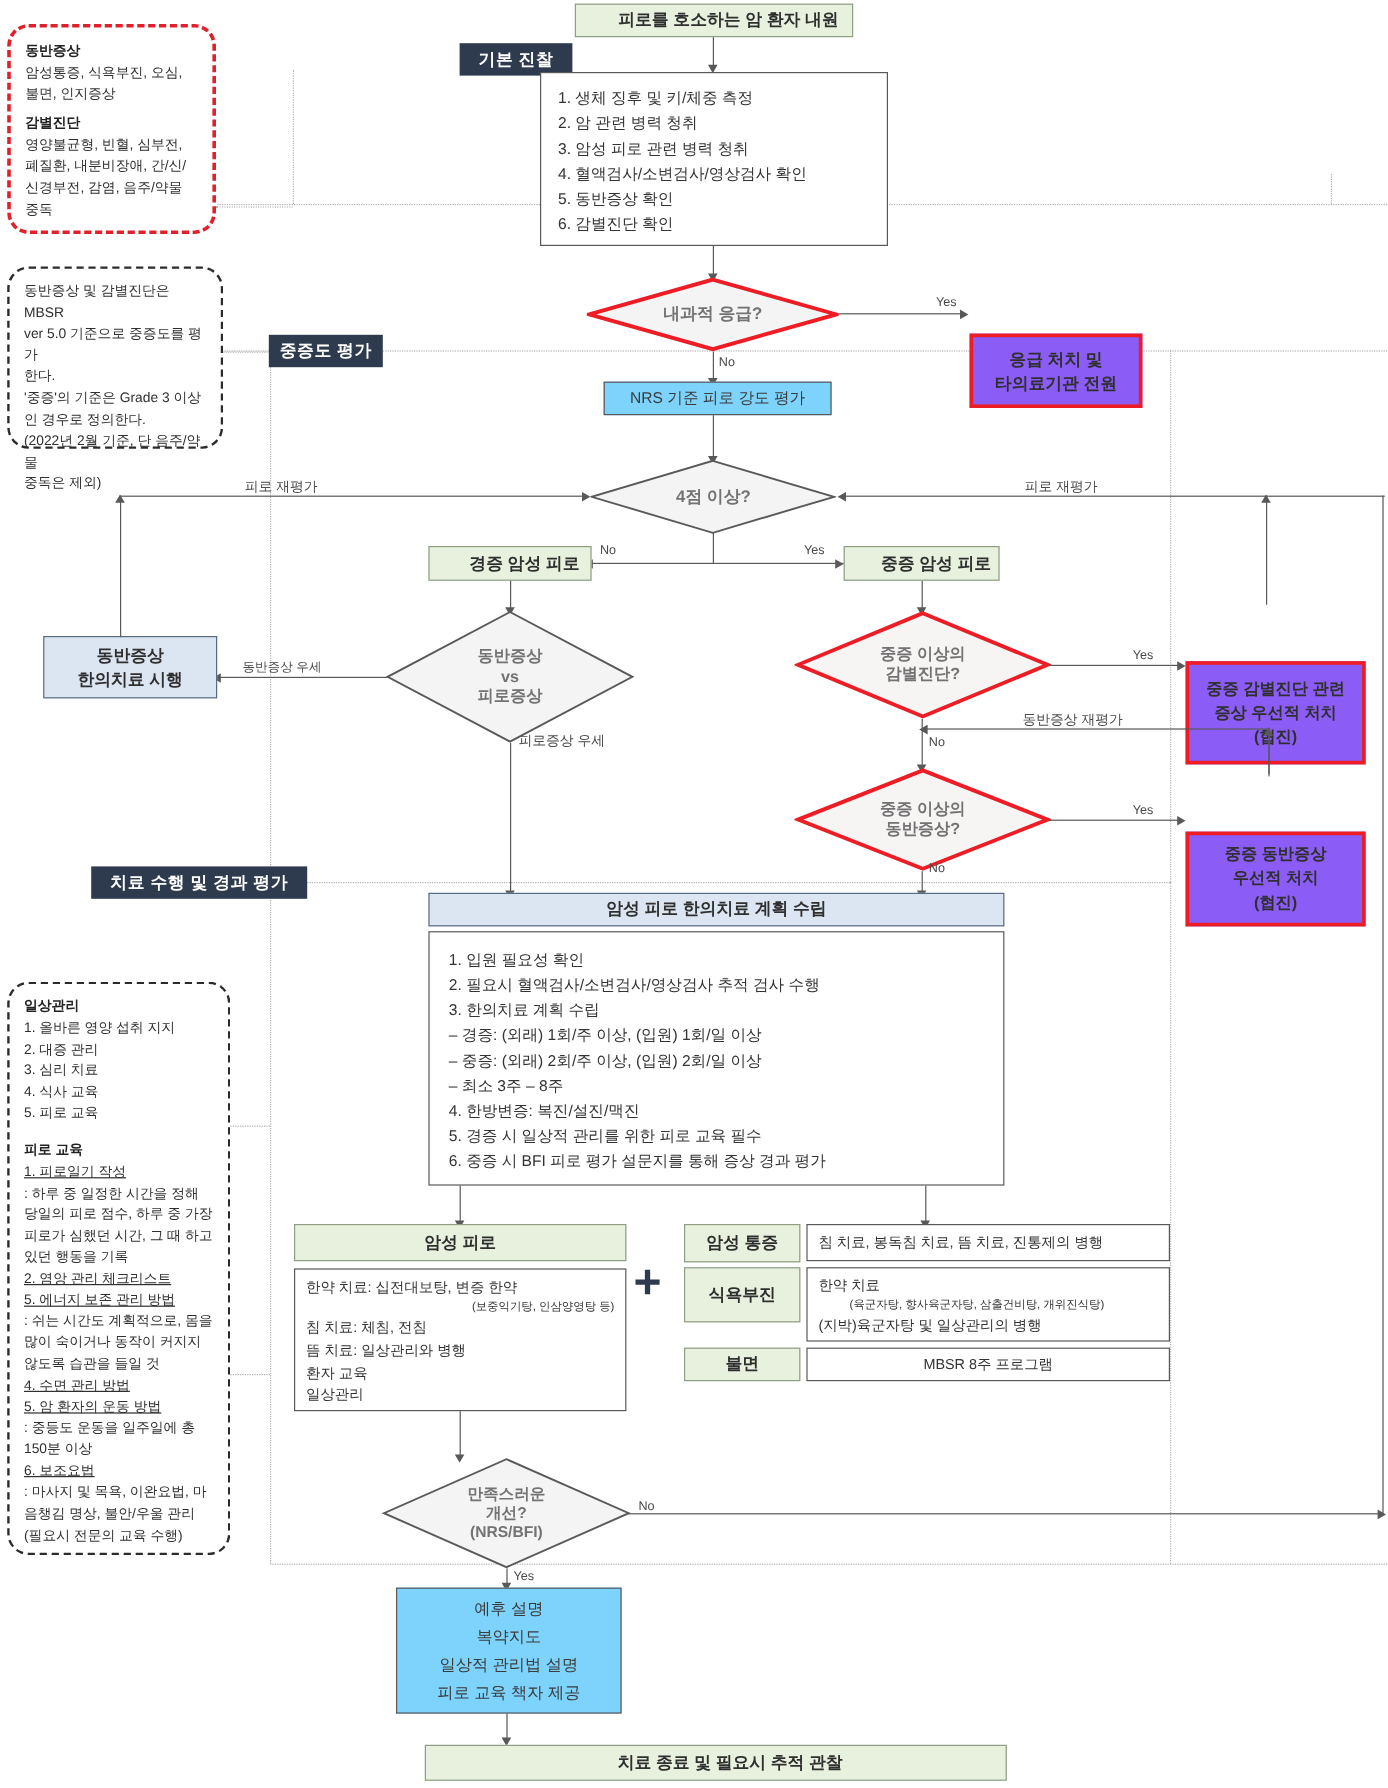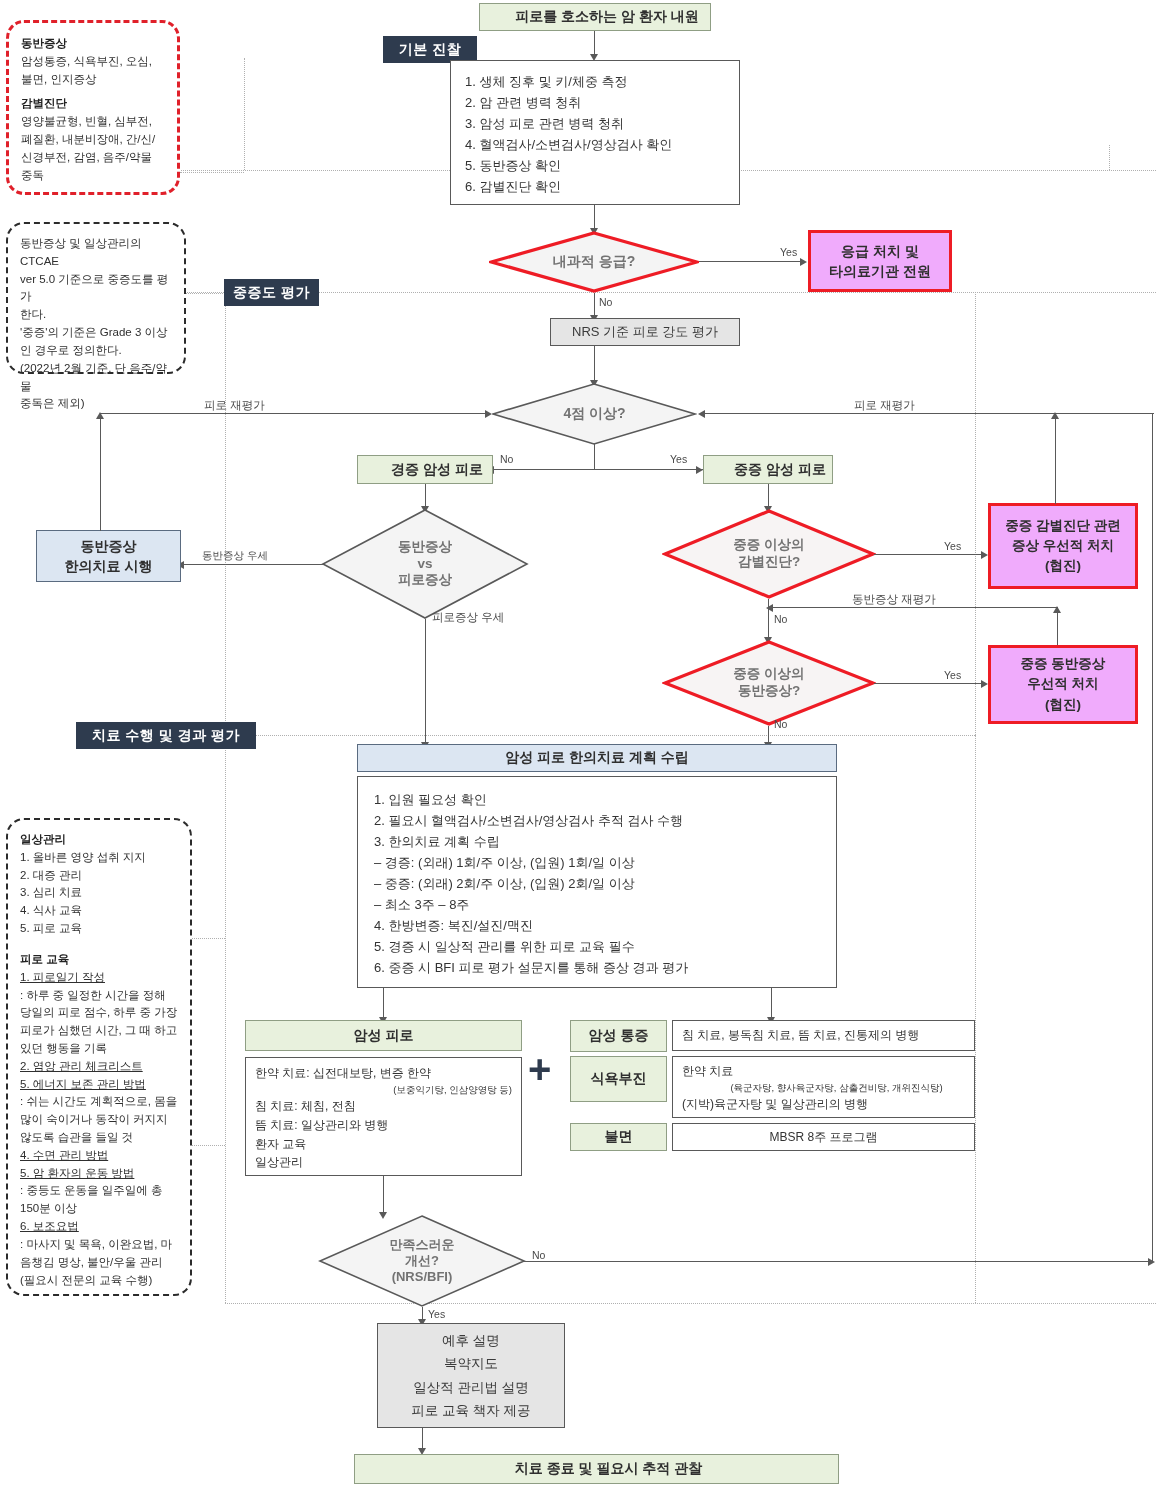--- a/index.html
+++ b/index.html
@@ -2,22 +2,22 @@
 <html><head>
 <meta charset="utf-8">
 <style>
   html,body{margin:0;padding:0;background:#fff;}
   body{font-family:"Liberation Sans","DejaVu Sans",sans-serif;color:#3a3a3a;}
   #canvas{position:relative;width:1157px;height:1490px;overflow:hidden;background:#fff;}
 
   .node{position:absolute;box-sizing:border-box;display:flex;align-items:center;justify-content:center;text-align:center;}
   .green{background:#e8f1dd;border:1.5px solid #8f9e84;color:#2f2f2f;font-weight:bold;padding-left:24px;}
   .blue{background:#dce6f2;border:1.5px solid #5a6b80;color:#2f2f2f;font-weight:bold;}
-  .blue-red{background:#f0abfc;border:3px solid #ee1c25;color:#2f2f2f;font-weight:bold;}
-  .plain{background:#e5e5e5;border:1.5px solid #595959;color:#3a3a3a;margin-left:47px;}
+  .blue-red{background:#8b5cf6;border:3px solid #ee1c25;color:#2f2f2f;font-weight:bold;margin-top:48px;}
+  .plain{background:#7dd3fc;border:1.5px solid #595959;color:#3a3a3a;}
   .hdr{background:#2e3b4e;color:#fff;font-weight:bold;letter-spacing:.5px;}
 
   .diamond{position:absolute;}
   .diamond svg{position:absolute;left:0;top:0;}
   .dlabel{position:absolute;left:0;top:0;width:100%;height:100%;
           display:flex;flex-direction:column;align-items:center;justify-content:center;
           text-align:center;font-weight:bold;color:#737373;line-height:1.25;}
 
   .line{position:absolute;background:#595959;}
   .h{height:1.4px;}
@@ -78,21 +78,21 @@
       <div class="ttl">감별진단</div>
       <div>영양불균형, 빈혈, 심부전,</div>
       <div>폐질환, 내분비장애, 간/신/</div>
       <div>신경부전, 감염, 음주/약물</div>
       <div>중독</div>
     </div>
   </div>
 
   <div class="dashbox dash-dark" style="left:6px;top:222px;width:180px;height:152px;padding:11px 12px;">
     <div class="sidetxt">
-      <div>동반증상 및 일상관리의 CTCAE</div>
+      <div>동반증상 및 감별진단은 MBSR</div>
       <div>ver 5.0 기준으로 중증도를 평가</div>
       <div>한다.</div>
       <div>'중증'의 기준은 Grade 3 이상</div>
       <div>인 경우로 정의한다.</div>
       <div>(2022년 2월 기준, 단 음주/약물</div>
       <div>중독은 제외)</div>
     </div>
   </div>
 
   <div class="dashbox dash-dark" style="left:6px;top:818px;width:186px;height:478px;padding:11px 12px;">
@@ -315,21 +315,21 @@
   </div>
 
   <div class="plusicon" style="left:528px;top:1049px;">+</div>
 
   <div class="cap" style="left:570px;top:1020px;width:97px;height:32px;font-size:14px;">암성 통증</div>
   <div class="tbox" style="left:672px;top:1020px;width:303px;height:31px;display:flex;align-items:center;">침 치료, 봉독침 치료, 뜸 치료, 진통제의 병행</div>
 
   <div class="cap" style="left:570px;top:1056px;width:97px;height:46px;font-size:14px;">식욕부진</div>
   <div class="tbox" style="left:672px;top:1056px;width:303px;height:62px;padding:5px 9px;">
     <div>한약 치료</div>
-    <div class="small" style="padding-left:26px;text-align:center;">(육군자탕, 향사육군자탕, 삼출건비탕, 개위진식탕)</div>
+    <div class="small" style="padding-left:26px;">(육군자탕, 향사육군자탕, 삼출건비탕, 개위진식탕)</div>
     <div>(지박)육군자탕 및 일상관리의 병행</div>
   </div>
 
   <div class="cap" style="left:570px;top:1123px;width:97px;height:28px;font-size:14px;">불면</div>
   <div class="tbox" style="left:672px;top:1123px;width:303px;height:28px;display:flex;align-items:center;justify-content:center;">MBSR 8주 프로그램</div>
 
   <div class="line v" style="left:383px;top:1176px;height:38px;"></div>
   <div class="arrow ad" style="left:379px;top:1212px;"></div>
 
   <div class="diamond" style="left:318px;top:1215px;width:208px;height:92px;">

